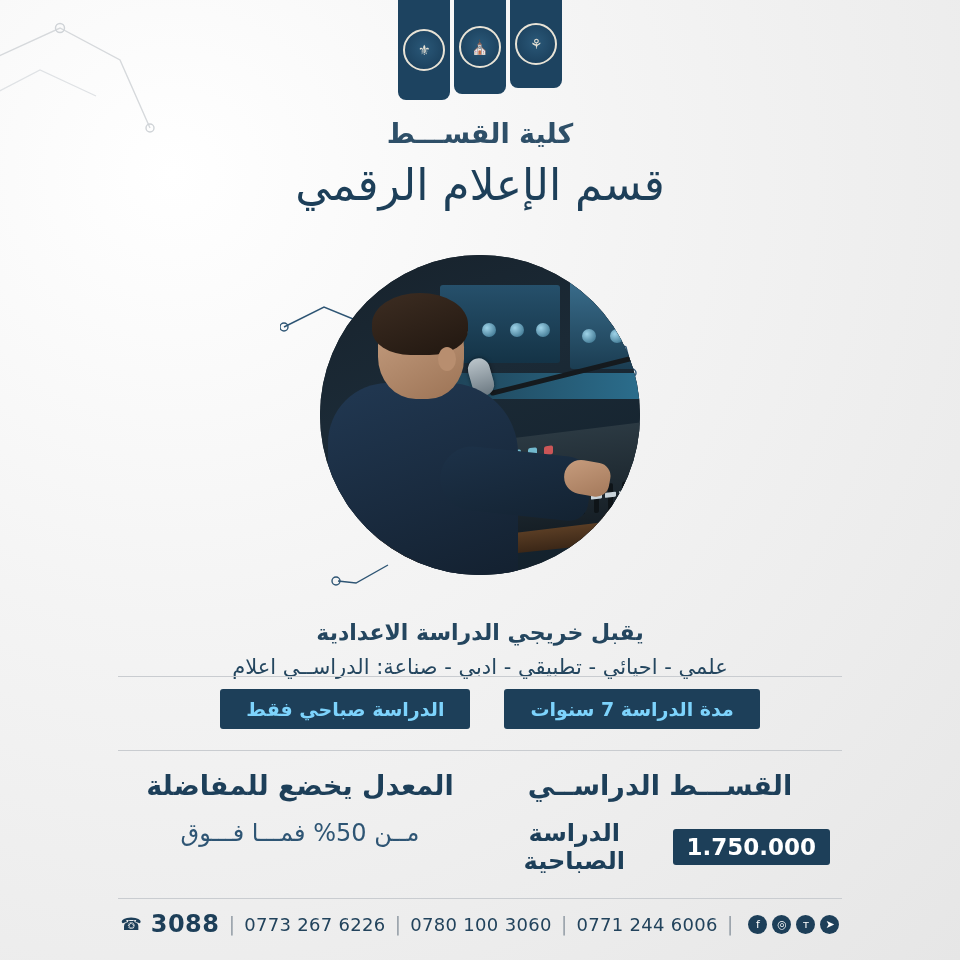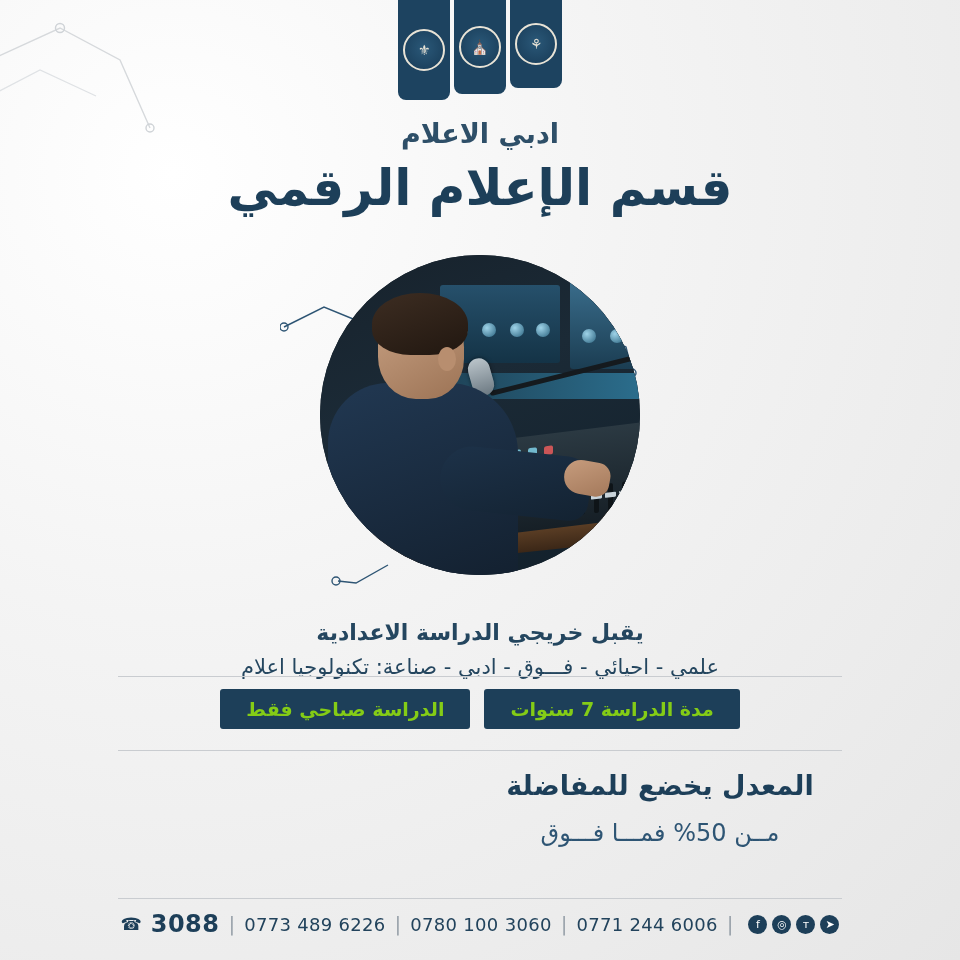--- a/index.html
+++ b/index.html
@@ -84,22 +84,22 @@
     text-align: center;
   }
   .college-name {
     font-size: 27px;
     font-weight: bold;
     color: #2e4f68;
     letter-spacing: 0.5px;
     margin-bottom: 10px;
   }
   .dept-name {
-    font-size: 50px;
-    font-weight: bold;
+    font-size: 44px;
+    font-weight: normal;
     color: #1d3f59;
     letter-spacing: 0.5px;
   }
 
   
   .photo-wrap {
     position: absolute;
     top: 255px;
     left: 50%;
     transform: translateX(-50%);
@@ -260,26 +260,27 @@
   .pill-row {
     position: absolute;
     top: 689px;
     left: 0; right: 0;
     display: flex;
     justify-content: center;
     gap: 14px;
   }
   .pill {
     background: #1d3f59;
-    color: #84cc16;
+    color: #7dd3fc;
     font-size: 19px;
     font-weight: bold;
     padding: 9px 26px;
     border-radius: 3px;
     white-space: nowrap;
+    margin-left: 20px;
   }
 
   .two-col {
     position: absolute;
     top: 770px;
     left: 0; right: 0;
     display: flex;
     flex-direction: row;
     justify-content: space-between;
     padding: 0 130px;
@@ -394,21 +395,21 @@
       </div>
     </div>
     <div class="emblem-tab">
       <div class="emblem-circle">
         <span class="inner-glyph">⚜</span>
       </div>
     </div>
   </div>
 
   <div class="heading-block">
-    <div class="college-name">ادبي الاعلام</div>
+    <div class="college-name">كلية القســـط</div>
     <div class="dept-name">قسم الإعلام الرقمي</div>
   </div>
 
   <div class="photo-wrap">
     <svg class="connector" style="left:-40px; top:-20px; width:400px; height:380px;" viewBox="0 0 400 380">
       <polyline points="4,92 44,72 78,86" fill="none" stroke="#2e5574" stroke-width="1.4"></polyline>
       <circle cx="4" cy="92" r="4" fill="none" stroke="#2e5574" stroke-width="1.4"></circle>
       <polyline points="318,98 346,112 352,136" fill="none" stroke="#2e5574" stroke-width="1.4"></polyline>
       <circle cx="352" cy="138" r="4" fill="none" stroke="#2e5574" stroke-width="1.4"></circle>
       <polyline points="108,330 76,348 58,346" fill="none" stroke="#2e5574" stroke-width="1.4"></polyline>
@@ -451,46 +452,53 @@
         <div class="person-hand"></div>
         <div class="person-head"></div>
         <div class="person-hair"></div>
         <div class="person-ear"></div>
       </div>
     </div>
   </div>
 
   <div class="accepts">
     <div class="line1">يقبل خريجي الدراسة الاعدادية</div>
-    <div class="line2">علمي - احيائي - فـــوق - ادبي - صناعة: تكنولوجيا اعلام</div>
+    <div class="line2">علمي - احيائي - تطبيقي - ادبي - صناعة: الدراســي اعلام</div>
   </div>
 
   <div class="divider" style="top:676px; left:118px; right:118px;"></div>
 
   <div class="pill-row">
     <div class="pill">مدة الدراسة 7 سنوات</div>
     <div class="pill">الدراسة صباحي فقط</div>
   </div>
 
   <div class="divider" style="top:750px; left:118px; right:118px;"></div>
 
   <div class="two-col">
+    <div class="col">
+      <div class="title">القســـط الدراســي</div>
+      <div class="fee-row">
+        <div class="fee-amount">1.750.000</div>
+        <div class="fee-label">الدراسة الصباحية</div>
+      </div>
+    </div>
     <div class="col">
       <div class="title">المعدل يخضع للمفاضلة</div>
       <div class="sub">مــن 50% فمـــا فـــوق</div>
     </div>
   </div>
 
   <div class="divider" style="top:898px; left:118px; right:118px;"></div>
 
   <div class="footer">
     <span class="phone-icon">☎</span>
     <span class="main-num">3088</span>
     <span class="sep">|</span>
-    <span class="num">0773 489 6226</span>
+    <span class="num">0773 267 6226</span>
     <span class="sep">|</span>
     <span class="num">0780 100 3060</span>
     <span class="sep">|</span>
     <span class="num">0771 244 6006</span>
     <span class="sep">|</span>
     <span class="social">
       <span>f</span>
       <span>◎</span>
       <span>ᴛ</span>
       <span>➤</span>

